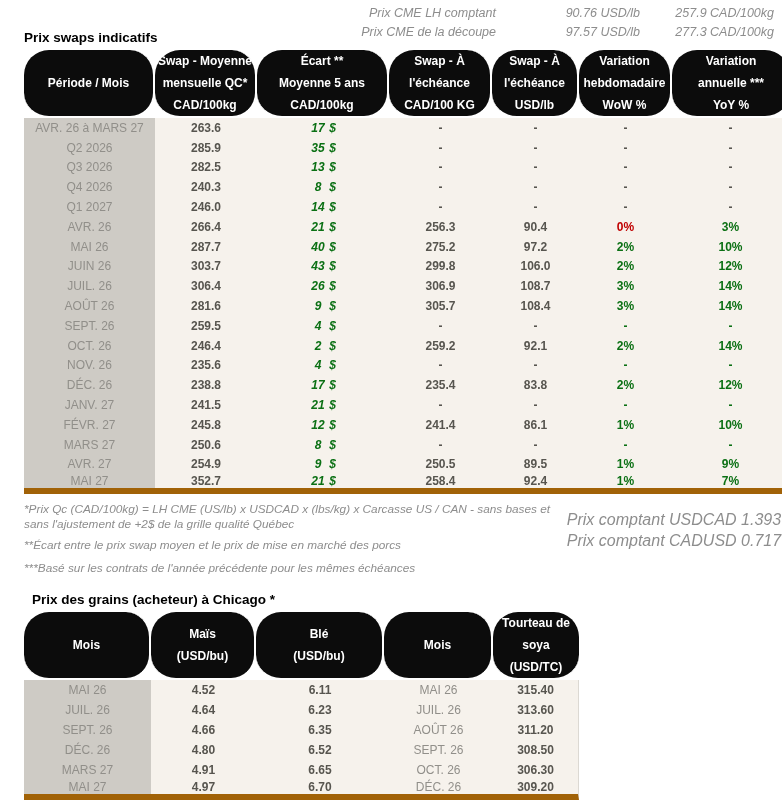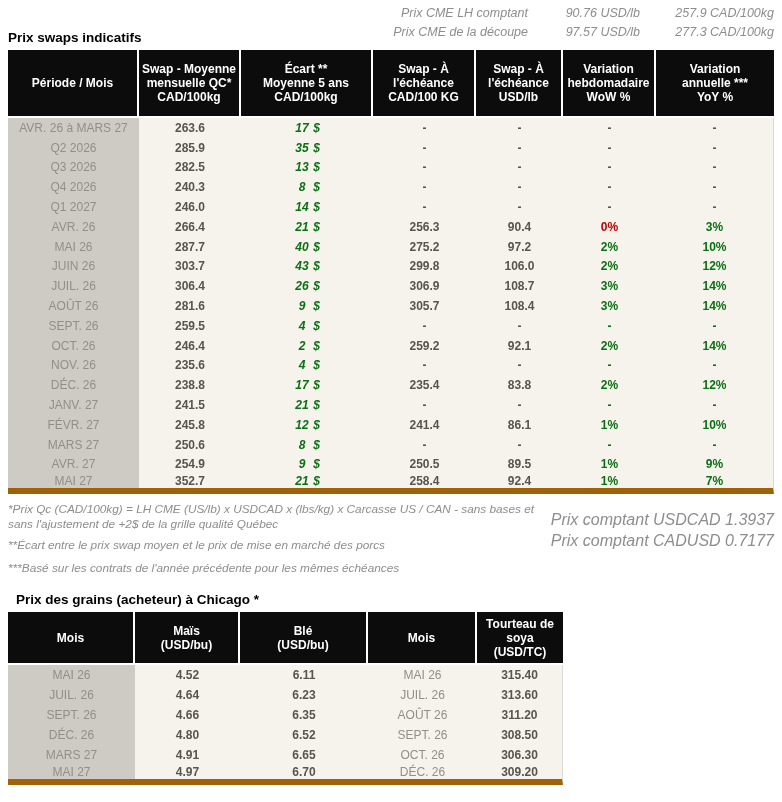--- a/index.html
+++ b/index.html
@@ -3,41 +3,42 @@
 <meta charset="utf-8">
 <style>
   * { box-sizing: border-box; }
   html,body { margin:0; padding:0; }
   body {
     width:782px; height:802px;
     background:#ffffff;
     font-family:"Liberation Sans", sans-serif;
     color:#000;
   }
-  .page { position:relative; padding:6px 8px 0 8px; }
+  .page { position:relative; padding:6px 8px 0 24px; }
 
   
   .cme-block { position:absolute; top:4px; right:8px; font-style:italic; color:var(--muted,#8d8d8d); font-size:12.5px; }
   .cme-line { display:flex; justify-content:flex-end; line-height:19px; }
-  .cme-usd { width:112px; text-align:right; }
+  .cme-usd { width:112px; text-align:right;margin-left:32px; }
   .cme-cad { width:134px; text-align:right; }
 
   .section-title { font-weight:bold; font-size:13.5px; color:#000; }
   .swaps-title { margin:24px 0 0 0; padding-bottom:5px; }
 
   table { border-collapse:separate; border-spacing:0; table-layout:fixed; }
   .swaps-table { width:766px; }
   .grains-table { width:555px; }
 
   th {
     background:var(--header-bg,#0c0c0c); color:var(--header-text,#fff);
-    font-size:12px; font-weight:bold; line-height:14px;
+    font-size:12px; font-weight:bold; line-height:22px;
     white-space:pre-line; text-align:center; vertical-align:middle;
     border-right:2px solid #fff; border-bottom:2px solid #fff;
     padding:0 2px;
+    border-radius:25px;
   }
   th:last-child { border-right:none; }
   .swaps-table th { height:68px; }
   .grains-table th { height:53px; }
 
   td {
     font-size:12px; text-align:center; vertical-align:middle;
     height:19.8px; padding:0 2px;
     background:var(--body-bg,#f6f2ec);
   }

